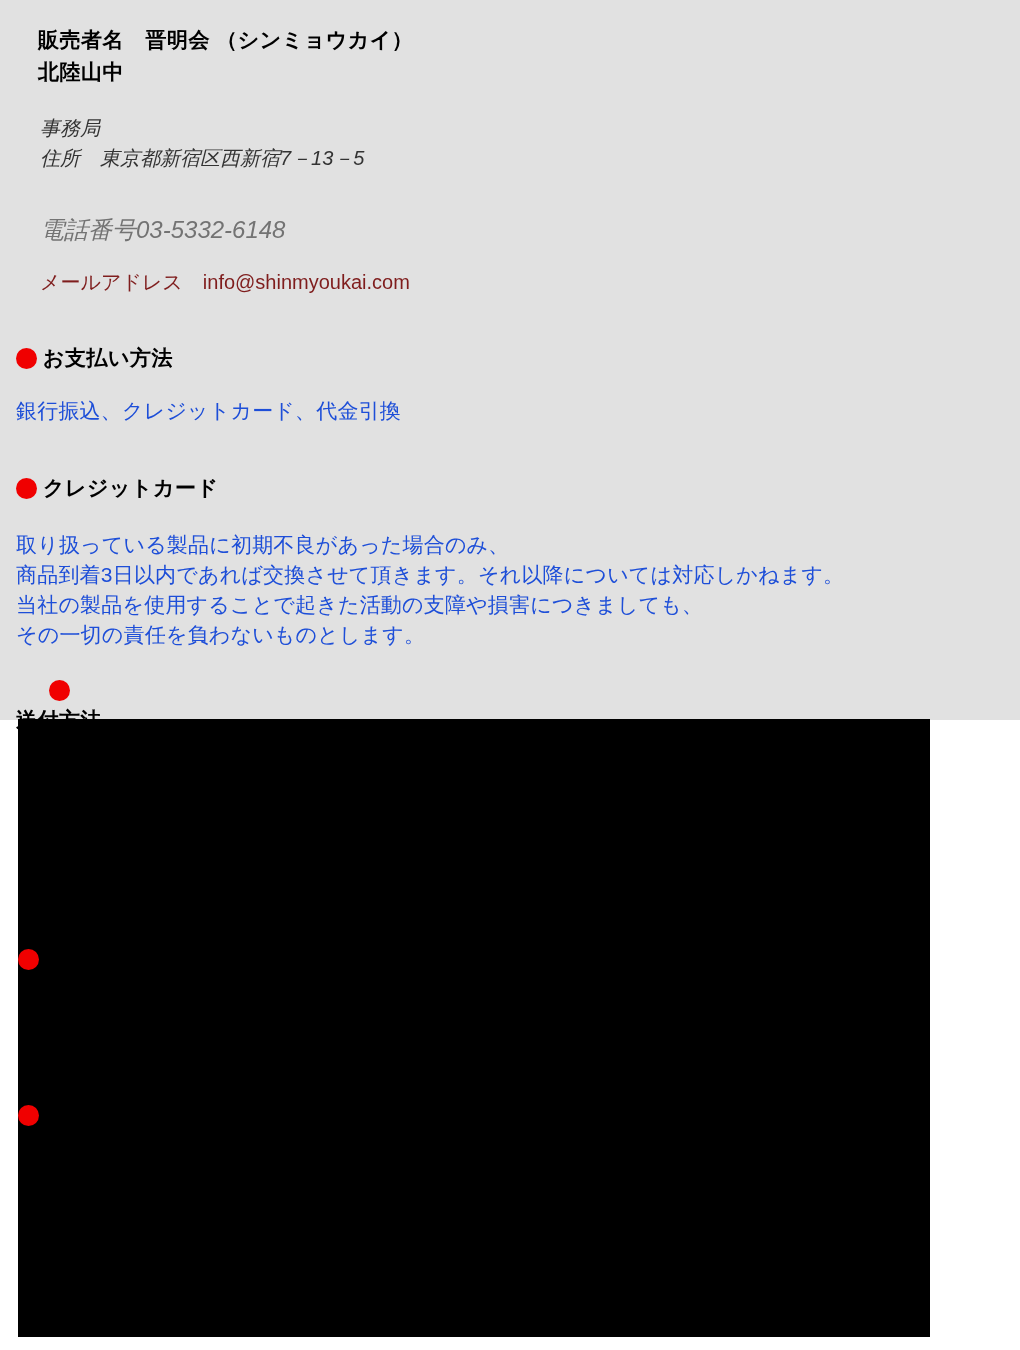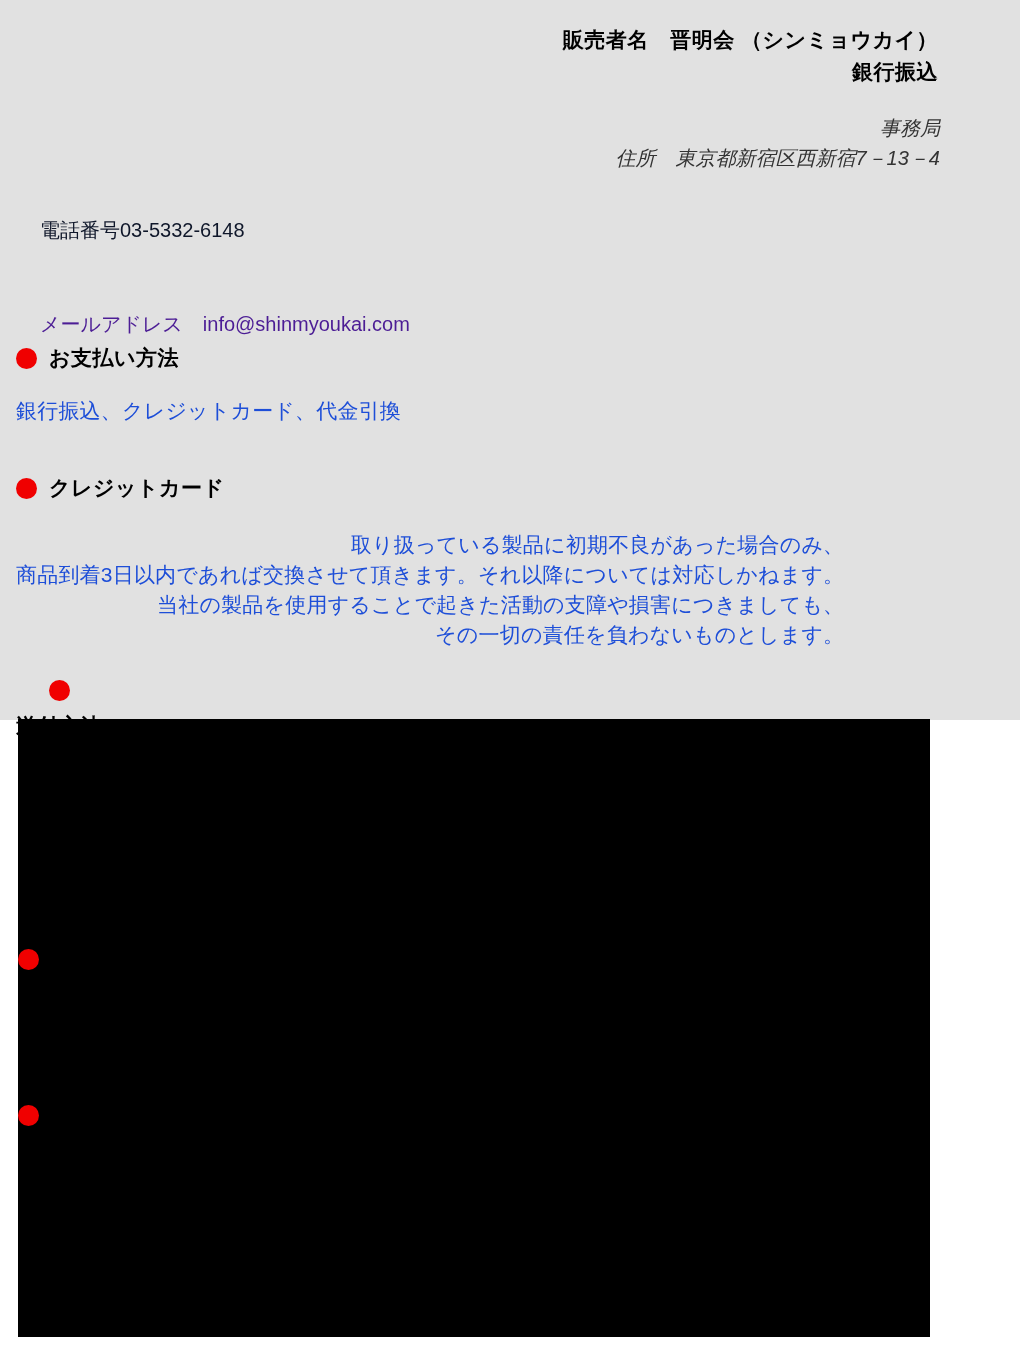--- a/index.html
+++ b/index.html
@@ -19,21 +19,20 @@
 
   
   .grey-panel {
     position: absolute;
     left: 0;
     top: 0;
     width: 1020px;
     height: 720px;
     background: #e1e1e1;
     box-sizing: border-box;
-    text-align: right;
   }
 
   
   .seller-block {
     position: absolute;
     left: 38px;
     top: 24px;
     width: 900px;
   }
   .seller-line {
@@ -58,45 +57,45 @@
     line-height: 30px;
     color: #333333;
     white-space: pre;
   }
 
   
   .tel-line {
     position: absolute;
     left: 40px;
     top: 216px;
-    font-size: 20px;
+    font-size: 24px;
     line-height: 28px;
-    color: #0f172a;
+    color: #737373;
     white-space: pre;
+    font-style: italic;
   }
 
   
   .mail-line {
     position: absolute;
     left: 40px;
     top: 268px;
     font-size: 20px;
     line-height: 28px;
-    color: #4c1d95;
+    color: #7f1d1d;
     white-space: pre;
-    margin-top: 42px;
   }
 
   
   .section-heading {
     position: absolute;
     left: 16px;
     display: flex;
     align-items: center;
-    gap: 12px;
+    gap: 6px;
   }
   .bullet-dot {
     width: 21px;
     height: 21px;
     border-radius: 50%;
     background: #f00000;
     flex: 0 0 auto;
     display: block;
   }
   .section-heading .heading-text {
@@ -145,26 +144,26 @@
   #inner-dot-1 { left: 0px; top: 230px; }
   #inner-dot-2 { left: 0px; top: 386px; }
 </style>
 </head>
 <body>
 
 <div class="grey-panel">
 
   <div class="seller-block">
     <div class="seller-line">販売者名　晋明会 （シンミョウカイ）</div>
-    <div class="seller-line">銀行振込</div>
+    <div class="seller-line">北陸山中</div>
   </div>
 
   <div class="office-block">
     <div class="office-line">事務局</div>
-    <div class="office-line">住所　東京都新宿区西新宿7－13－4</div>
+    <div class="office-line">住所　東京都新宿区西新宿7－13－5</div>
   </div>
 
   <div class="tel-line">電話番号03-5332-6148</div>
 
   <div class="mail-line">メールアドレス　info@shinmyoukai.com</div>
 
   <div class="section-heading" id="heading-payment">
     <span class="bullet-dot"></span>
     <span class="heading-text">お支払い方法</span>
   </div>

